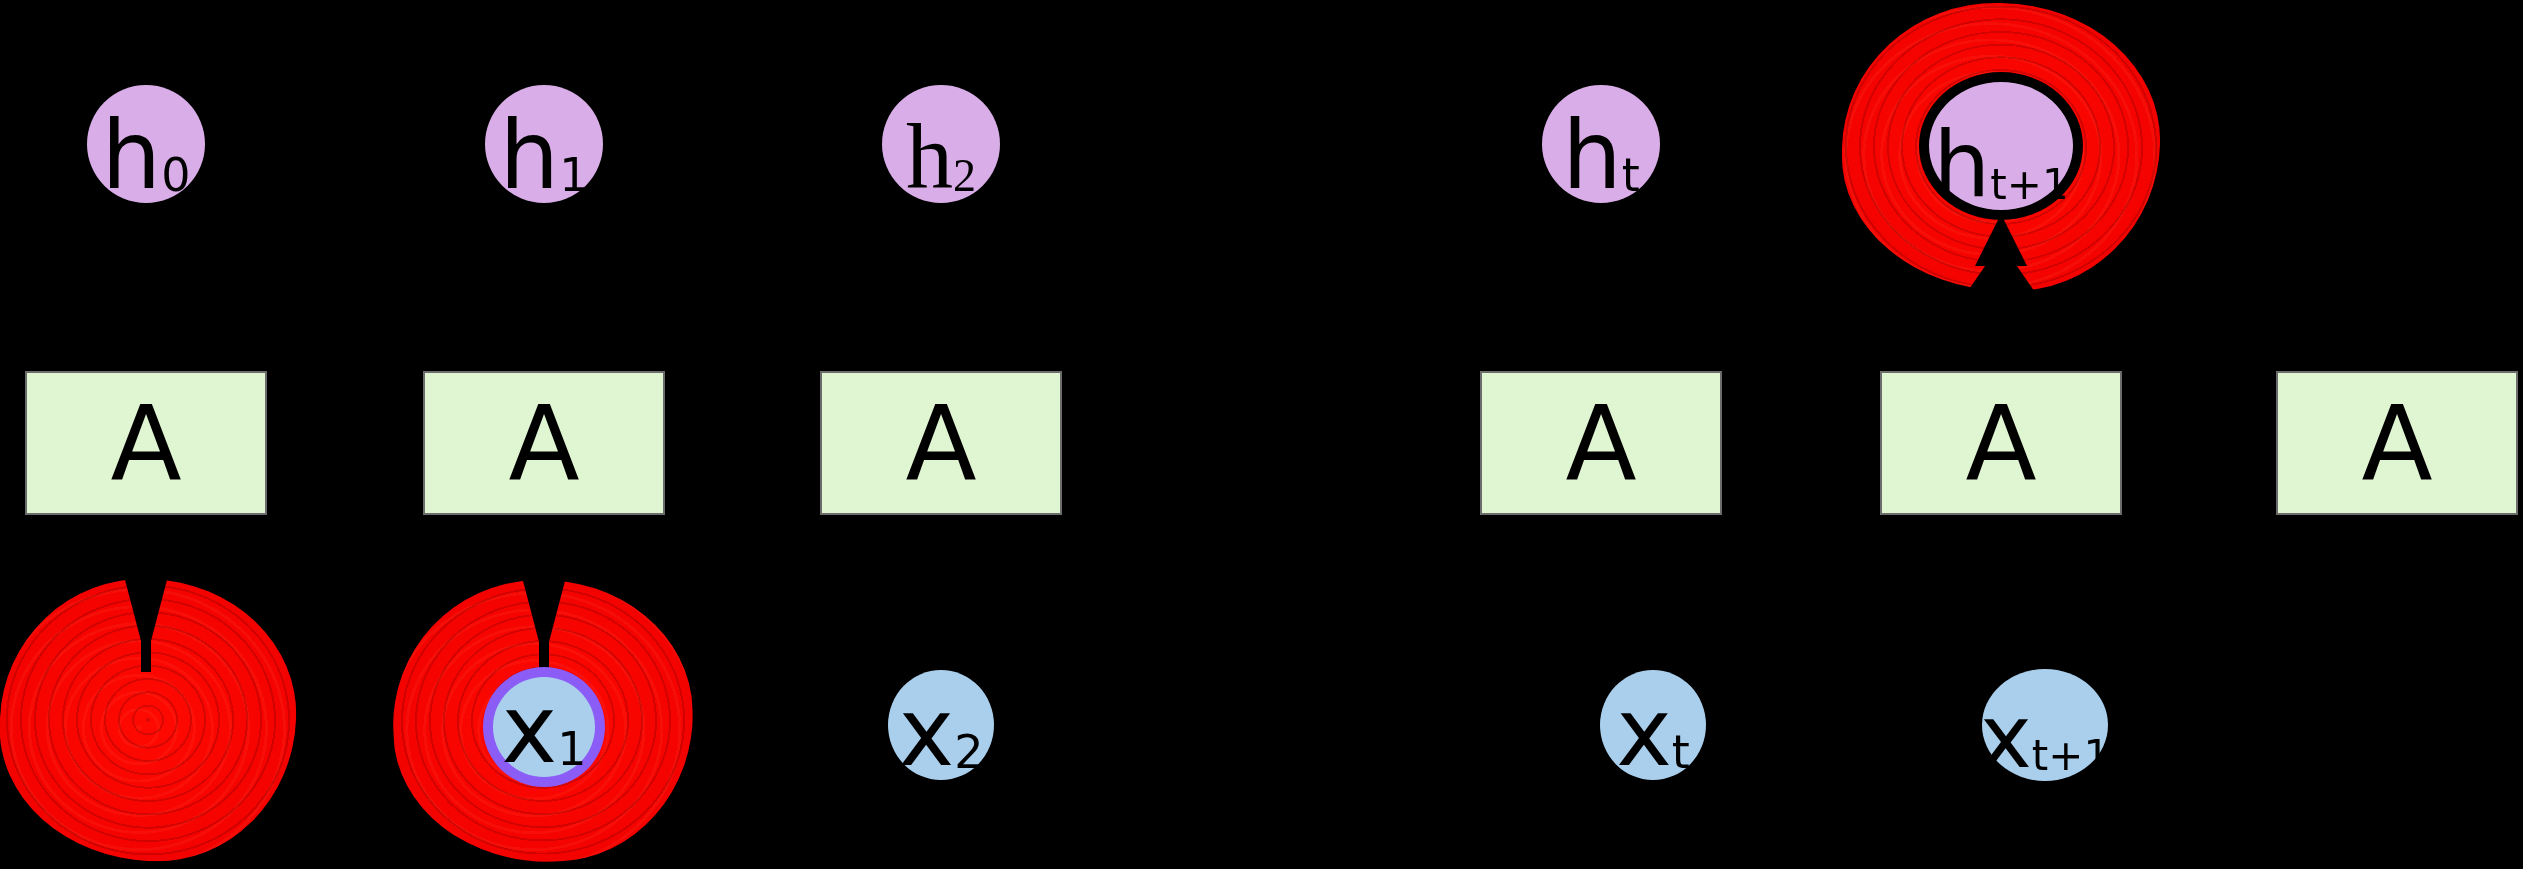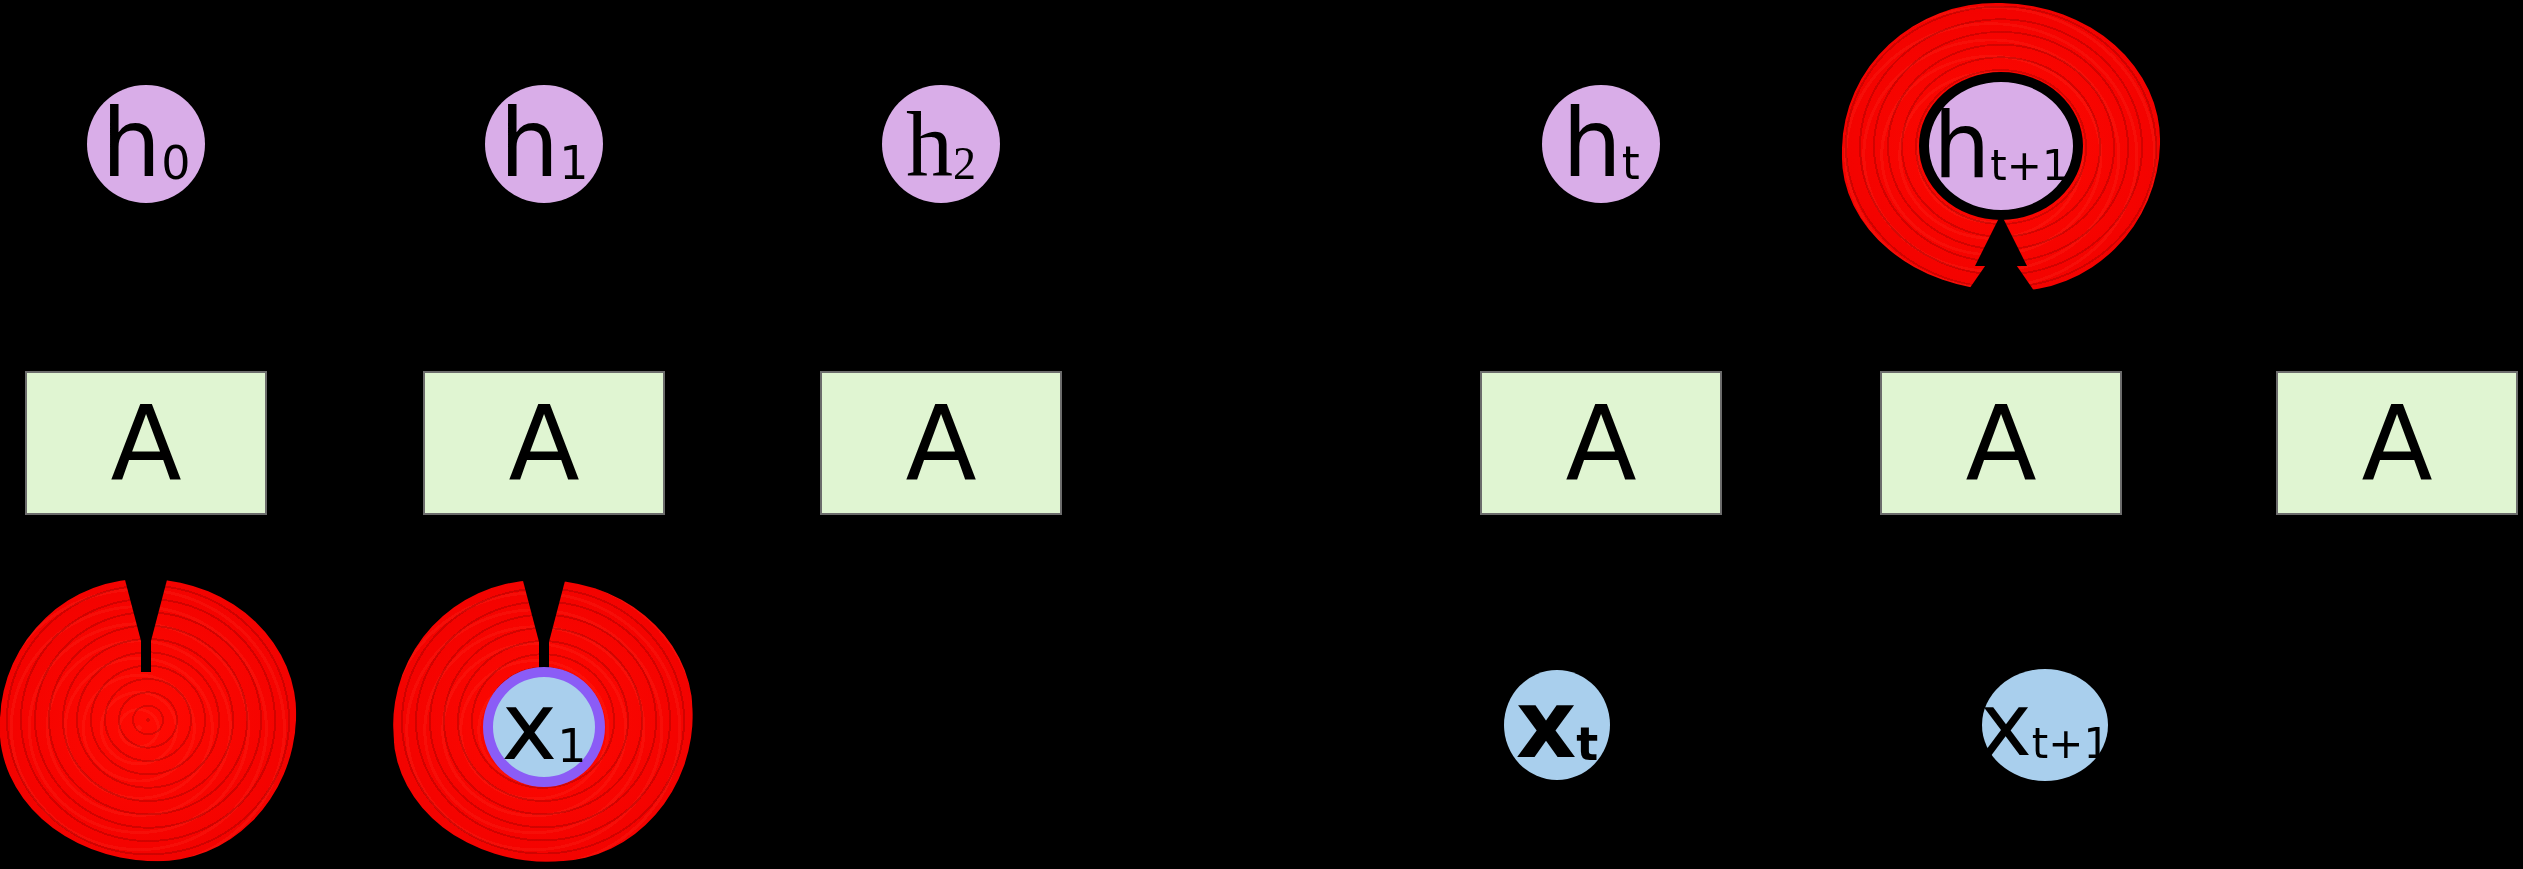--- a/index.html
+++ b/index.html
@@ -44,39 +44,39 @@
   .ht2 { left:917px;  top:158px; width:48px; height:50px; }
   .ht3 { left:1577px; top:158px; width:48px; height:50px; }
   .ht4 { left:1975px; top:214px; width:52px; height:52px; }
   .ht5 { left:2373px; top:158px; width:48px; height:50px; }
   .harrow { position:absolute; top:436px; height:12px; background:#000; z-index:0; }
   .ha01 { left:267px;  width:156px; } .ha12 { left:665px;  width:155px; }
   .ha23 { left:1062px; width:418px; } .ha34 { left:1722px; width:158px; }
   .ha45 { left:2122px; width:154px; }
   
   .node {
-    position:absolute; display:flex; align-items:center; justify-content:center;
+    position:absolute; display:flex; align-items:flex-end; justify-content:center;
     border-radius:50%; z-index:4; line-height:1; white-space:nowrap;
   }
   .hnode { background:#d9ade8; }
   .xnode { background:#a9cfed; }
   .lbl .nb { font-size:94px; }
   .lbl .ns { font-size:46px; position:relative; top:0.07em; }
   .h0n { left:87px;   top:85px; width:118px; height:118px; }
   .h1n { left:485px;  top:85px; width:118px; height:118px; }
   .h2n { left:882px;  top:85px; width:118px; height:118px;font-family:Liberation Serif, serif; }
   .htn { left:1542px; top:85px; width:118px; height:118px; }
   .ht1n{ left:1919px; top:72px; width:144px; height:128px; border:10px solid #000; }
   .ht2n{ left:2330px; top:83px; width:134px; height:114px; }
   .ht2n .nb, .ht1n .nb { font-size:90px; }
   .ht2n .ns, .ht1n .ns { font-size:42px; }
   .x0n { left:85px;   top:667px; width:102px; height:100px; border:10px solid #000; }
   .x1n { left:483px;  top:667px; width:102px; height:100px; border:10px solid #8b5cf6; }
   .x2n { left:888px;  top:670px; width:106px; height:110px; }
-  .xtn { left:1504px; top:670px; width:106px; height:110px;font-weight:bold; }
+  .xtn { left:1600px; top:670px; width:106px; height:110px; }
   .xt1n{ left:1938px; top:669px; width:126px; height:112px;margin-left:44px; }
   .xt2n{ left:2332px; top:669px; width:130px; height:112px; }
   .xt1n .nb, .xt2n .nb { font-size:88px; }
   .xt1n .ns, .xt2n .ns { font-size:42px; }
   
   .abox {
     position:absolute; top:371px; width:242px; height:144px;
     background:#e0f5d2; border:2px solid #6c6c6c; box-sizing:border-box;
     display:flex; align-items:center; justify-content:center;
     font-size:104px; line-height:1; z-index:4;
@@ -153,20 +153,23 @@
   <div class="abox a4">
       <span>A</span>
     </div>
   <div class="abox a5">
       <span>A</span>
     </div>
 
   <div class="node xnode x1n">
     <span class="lbl"><span class="nb">x</span><span class="ns">1</span></span>
   </div>
+  <div class="node xnode x2n">
+    <span class="lbl"><span class="nb">x</span><span class="ns">2</span></span>
+  </div>
   <div class="node xnode xtn">
     <span class="lbl"><span class="nb">x</span><span class="ns">t</span></span>
   </div>
   <div class="node xnode xt1n">
     <span class="lbl"><span class="nb">x</span><span class="ns">t+1</span></span>
   </div>
 
 </div>
 
 </body></html>

